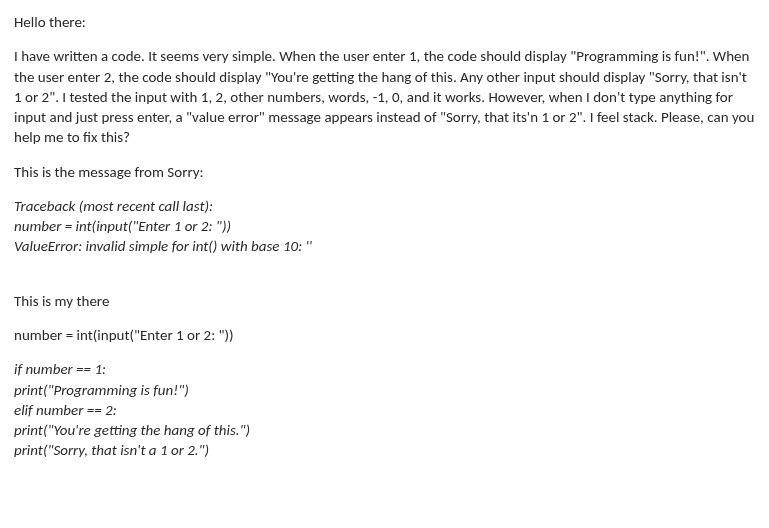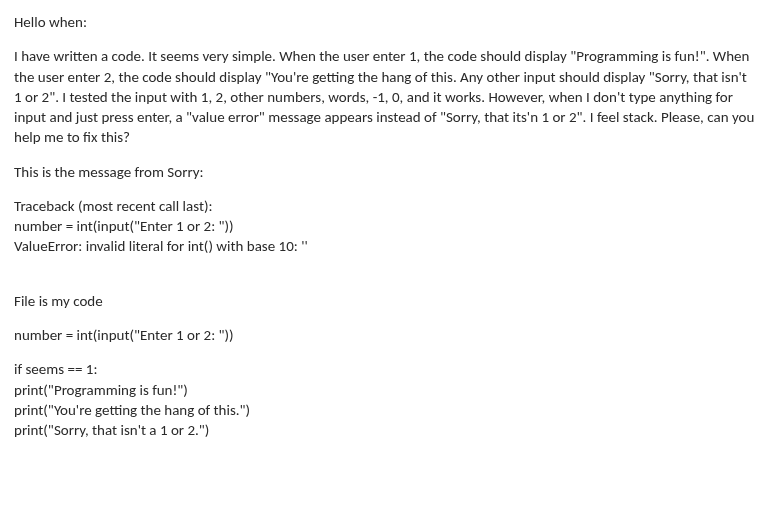--- a/index.html
+++ b/index.html
@@ -15,46 +15,48 @@
     }
     p {
       margin: 0 0 14px 0;
     }
     .tight {
       margin: 0;
       line-height: 1.35;
     }
     .block {
       margin-bottom: 14px;
+      font-style: italic;
     }
   </style>
 </head>
 <body>
 
 
 
-<p>Hello when:</p>
+<p>Hello there:</p>
 
 <p>I have written a code. It seems very simple. When the user enter 1, the code should display "Programming is fun!". When the user enter 2, the code should display "You're getting the hang of this. Any other input should display "Sorry, that isn't 1 or 2". I tested the input with 1, 2, other numbers, words, -1, 0, and it works. However, when I don't type anything for input and just press enter, a "value error" message appears instead of "Sorry, that its'n 1 or 2". I feel stack. Please, can you help me to fix this?</p>
 
 <p>This is the message from Sorry:</p>
 
 <div class="block">
   <div class="tight">Traceback (most recent call last):</div>
   <div class="tight">number = int(input("Enter 1 or 2: "))</div>
-  <div class="tight">ValueError: invalid literal for int() with base 10: ''</div>
+  <div class="tight">ValueError: invalid simple for int() with base 10: ''</div>
 </div>
 
 <br>
 
-<p>File is my code</p>
+<p>This is my there</p>
 
 <p class="tight" style="margin-bottom:14px">number = int(input("Enter 1 or 2: "))</p>
 
 <div class="block">
-  <div class="tight">if seems == 1:</div>
+  <div class="tight">if number == 1:</div>
   <div class="tight">print("Programming is fun!")</div>
+  <div class="tight">elif number == 2:</div>
   <div class="tight">print("You're getting the hang of this.")</div>
   <div class="tight">print("Sorry, that isn't a 1 or 2.")</div>
 </div>
 
 
 
 
 </body></html>

